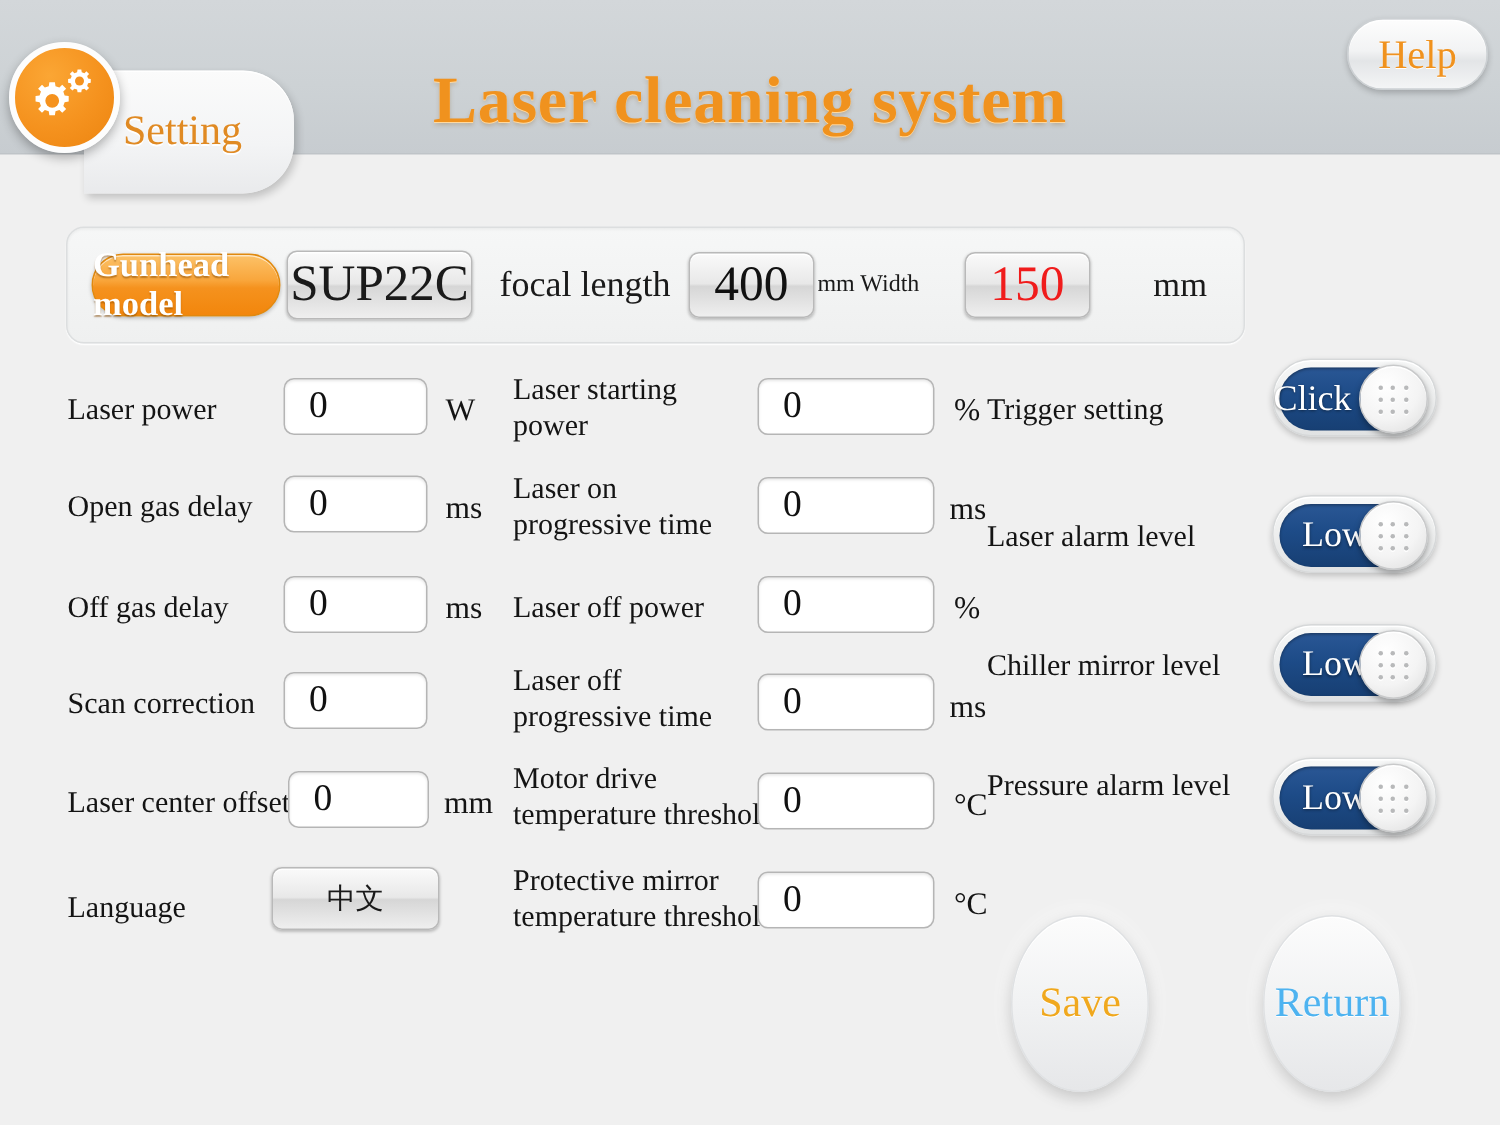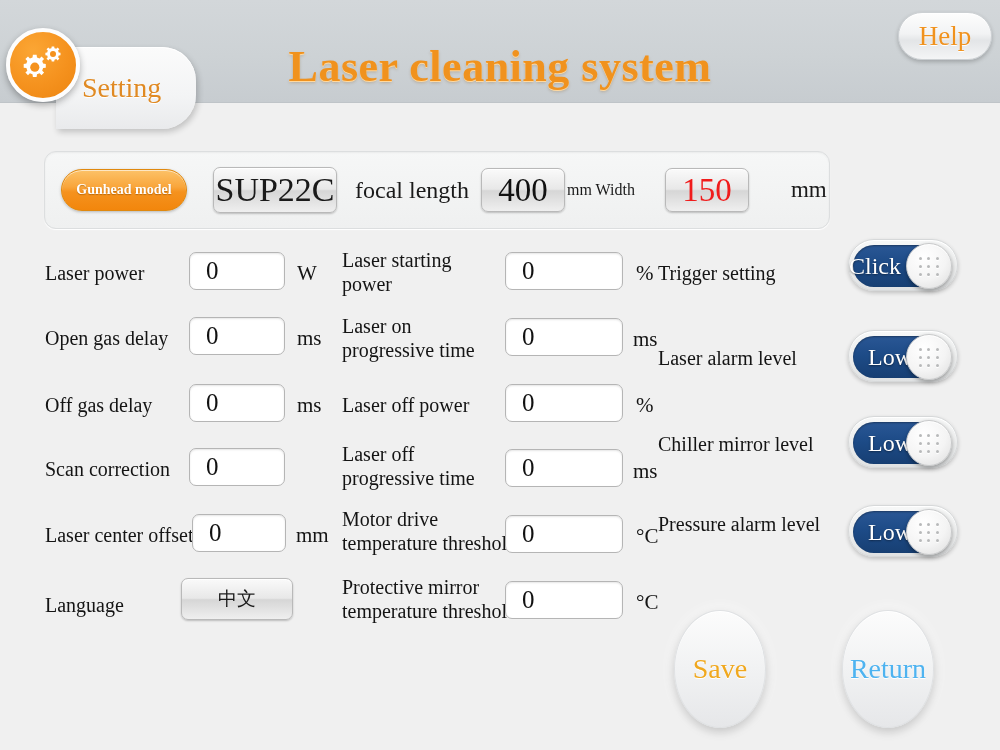--- a/index.html
+++ b/index.html
@@ -94,37 +94,37 @@
   }
 
   #gunhead-model-button {
     margin-left: 16px;
     width: 126px; height: 42px;
     border-radius: 21px;
     background: linear-gradient(180deg, #fcc268 0%, #f9a63c 42%, #f5921e 55%, #f2860c 100%);
     border: 1px solid #e0890f;
     box-shadow: 0 1px 3px rgba(0,0,0,.25), inset 0 1px 0 rgba(255,255,255,.6);
     display: flex; align-items: center; justify-content: center;
-    font-size: 14px; font-weight: bold;
+    font-size: 23px; font-weight: bold;
     color: #fff;
     text-shadow: 0 1px 1px rgba(130,70,0,.5);
     cursor: pointer;
   }
 
   .gray-button {
     background: linear-gradient(180deg, #fafafa 0%, #e8e8e8 48%, #d6d6d6 52%, #efefef 100%);
     border: 1px solid #b9b9b9;
     border-radius: 7px;
     box-shadow: 0 1px 2px rgba(0,0,0,.22), inset 0 1px 0 #fff;
     display: flex; align-items: center; justify-content: center;
     cursor: pointer;
   }
 
   #gunhead-value-button {
-    margin-left: 26px;
+    margin-left: 4px;
     width: 124px; height: 46px;
     font-size: 34px;
     color: #1a1a1a;
   }
 
   #focal-length-label {
     margin-left: 18px;
     font-size: 24px;
     color: #1a1a1a;
   }

